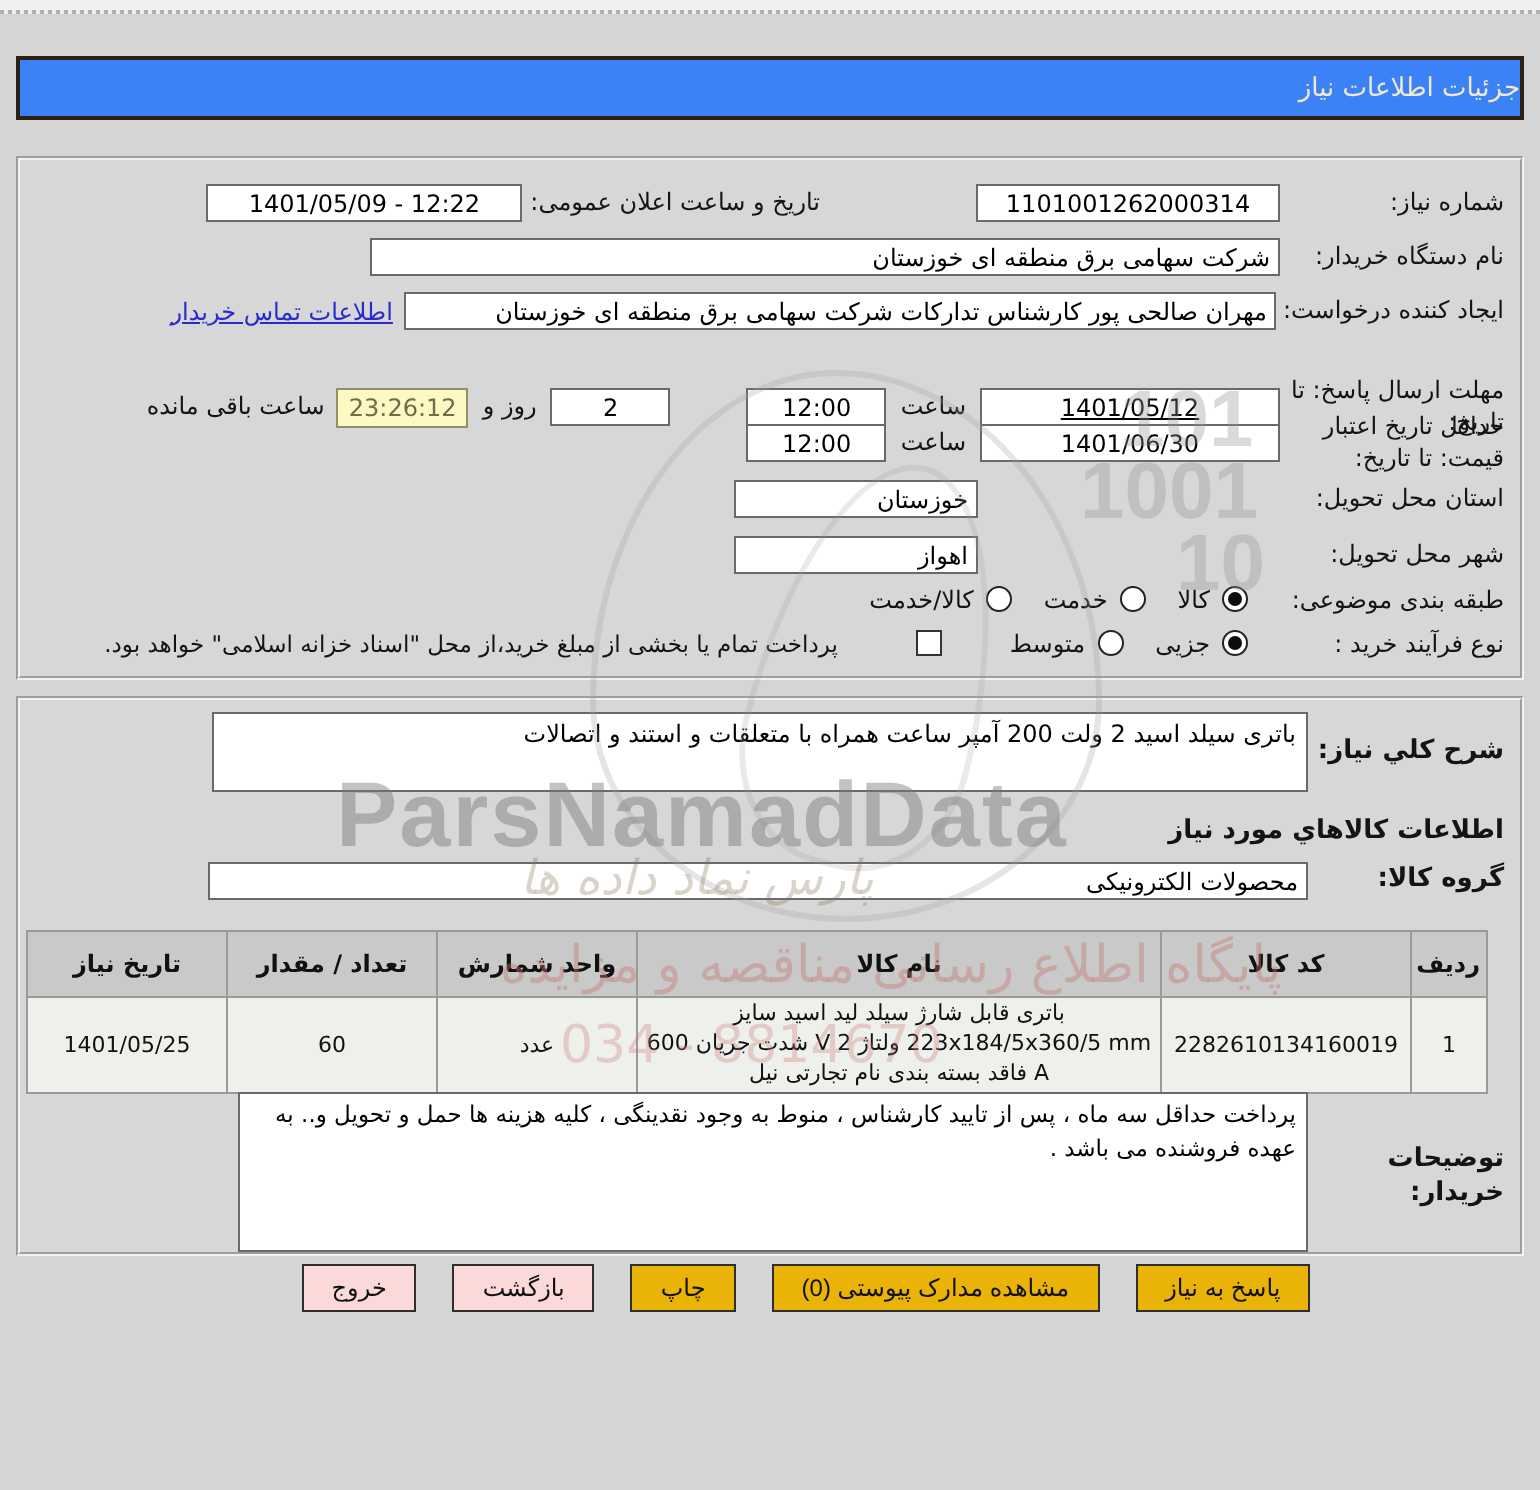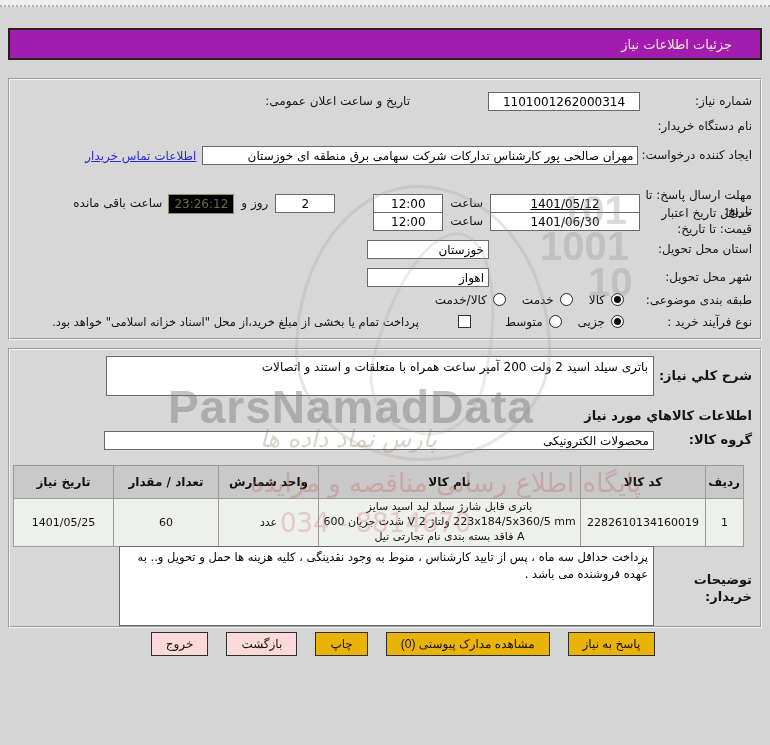--- a/index.html
+++ b/index.html
@@ -10,22 +10,22 @@
     direction:rtl;
     position:relative;
     overflow:hidden;
     color:#1c1c1c;
   }
   #screen{position:absolute;inset:0;}
   .topstrip{position:absolute;top:0;left:0;right:0;height:5px;background:#efefef;border-bottom:2px dotted #b0b0b0;}
   
   .titlebar{
     position:absolute;top:28px;left:8px;right:8px;height:32px;
-    background:#a21caf;border:2px solid #2c2014;
-    display:flex;align-items:center;padding-right:28px;box-sizing:border-box;
+    background:#3b82f6;border:2px solid #2c2014;
+    display:flex;align-items:center;padding-right:0;box-sizing:border-box;
   }
   .titlebar .t{color:#f2e9d2;font-size:13px;}
   
   .panel{
     position:absolute;left:8px;right:8px;
     background:#d7d7d7;border:2px groove #f2f2f2;
     box-sizing:border-box;
   }
   #panel1{top:78px;height:262px;}
   #panel2{top:348px;height:280px;}
@@ -35,21 +35,21 @@
   .bold{font-weight:bold;font-size:13px;}
   .inp{
     background:#fff;border:1px solid #6a6a6a;height:19px;
     font-size:12px;display:flex;align-items:center;padding:0 4px;
     box-sizing:border-box;color:#000;
   }
   .c{justify-content:center;}
   .ltr{direction:ltr;}
   .link{color:#2a2ad0;font-size:12px;white-space:nowrap;}
   .countdown{
-    background:#000000;border:1px solid #8f8f68;color:#6e6e49;
+    background:#fef9c3;border:1px solid #8f8f68;color:#6e6e49;
     width:64px;height:18px;font-size:12px;display:flex;align-items:center;justify-content:center;
     direction:ltr;
   }
   .radio{width:13px;height:13px;border:1px solid #222;border-radius:50%;background:#fff;position:relative;flex:0 0 13px;box-sizing:border-box;}
   .radio.on::after{content:'';position:absolute;inset:2px;background:#0c0c0c;border-radius:50%;}
   .chk{width:13px;height:13px;border:1px solid #333;background:#fff;flex:0 0 13px;box-sizing:border-box;}
   .rgroup{display:flex;gap:6px;}
   .gap16{gap:16px;}
   
   .bigbox{
@@ -98,24 +98,26 @@
   <div class="titlebar">
     <span class="t">جزئیات اطلاعات نیاز</span>
   </div>
 
   <div id="panel1" class="panel">
 
     <div class="row" style="top:12px;">
       <span class="lbl w112">شماره نیاز:</span>
       <span class="inp c ltr" style="width:152px;">1101001262000314</span>
       <span class="lbl" style="margin-right:78px;white-space:nowrap;">تاریخ و ساعت اعلان عمومی:</span>
+      <span class="inp c ltr" style="width:158px;margin-right:4px;">1401/05/09 - 12:22</span>
     </div>
 
     <div class="row" style="top:39px;">
       <span class="lbl w112">نام دستگاه خریدار:</span>
+      <span class="inp" style="width:455px;">شرکت سهامی برق منطقه ای خوزستان</span>
     </div>
 
     <div class="row" style="top:66px;">
       <span class="lbl" style="white-space:nowrap;">ایجاد کننده درخواست:</span>
       <span class="inp" style="width:436px;margin-right:3px;">مهران صالحی پور کارشناس تدارکات شرکت سهامی برق منطقه ای خوزستان</span>
       <a class="link" href="#" style="margin-right:6px;">اطلاعات تماس خریدار</a>
     </div>
 
     <div class="row" style="top:108px;align-items:center;">
       <span class="lbl w112">مهلت ارسال پاسخ: تا تاریخ:</span>

